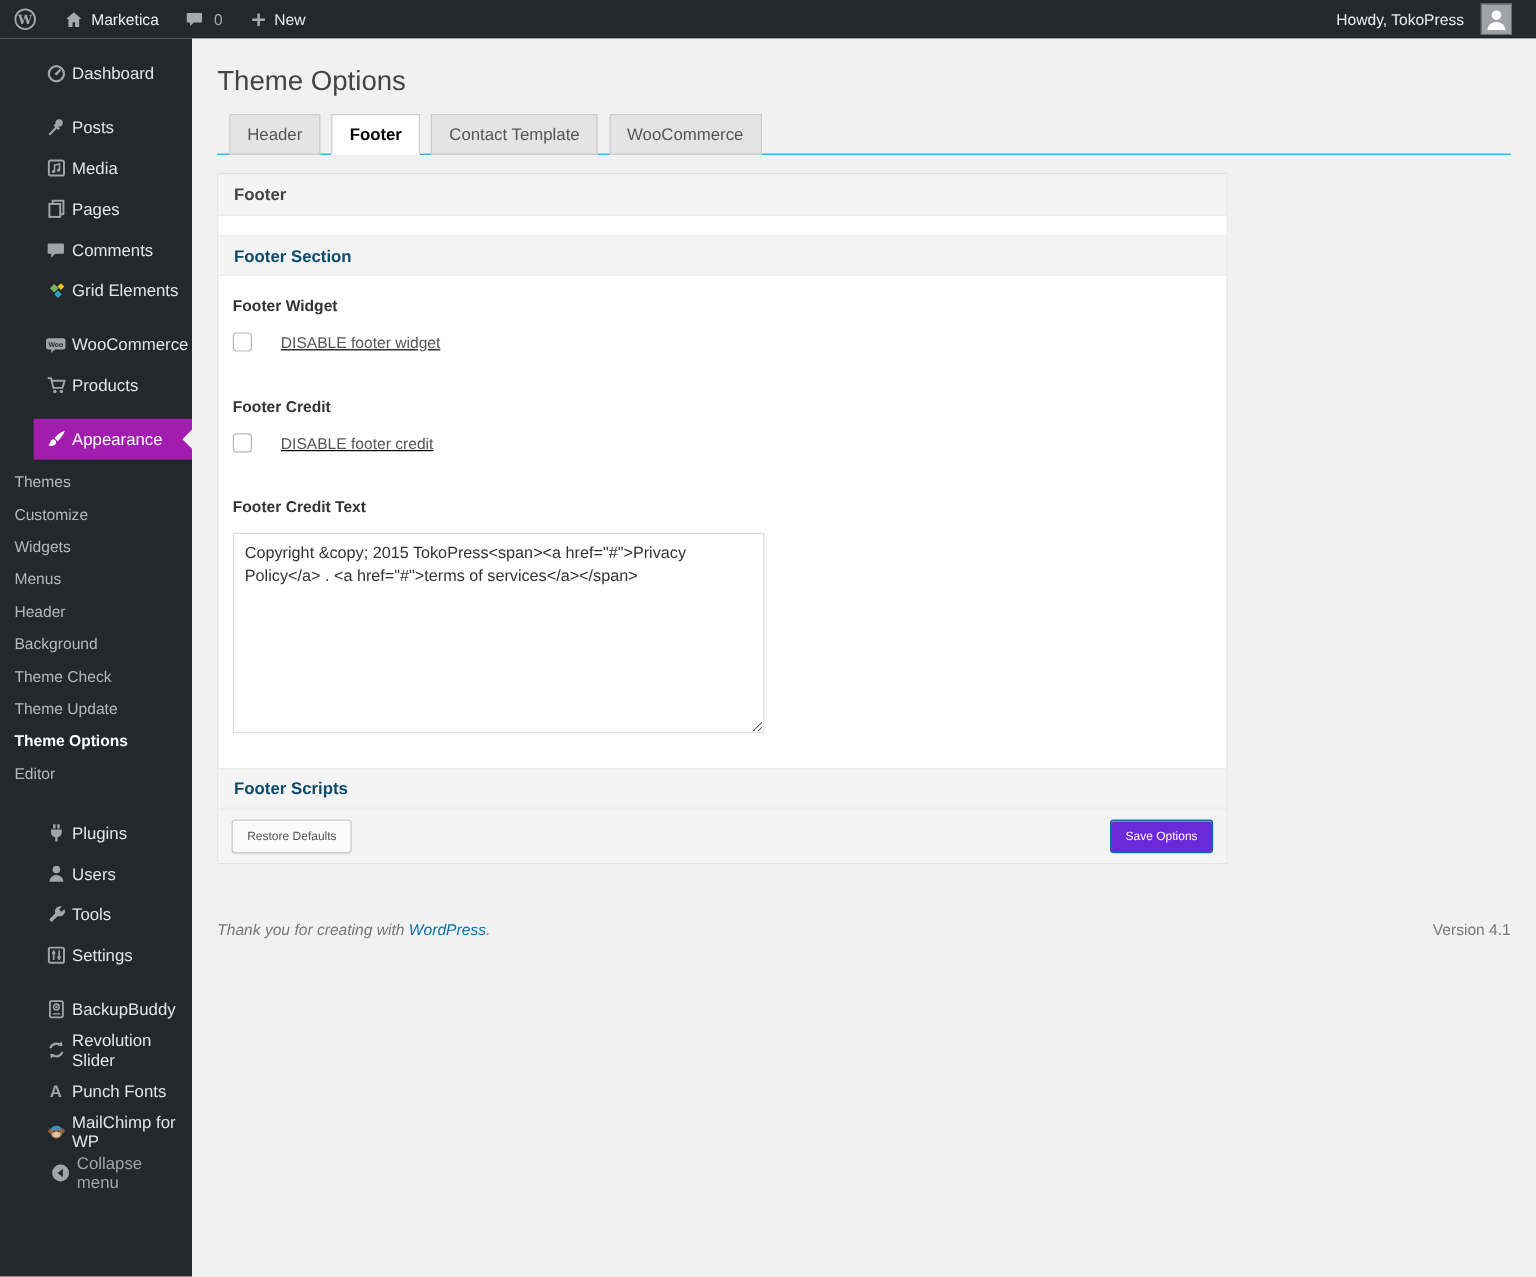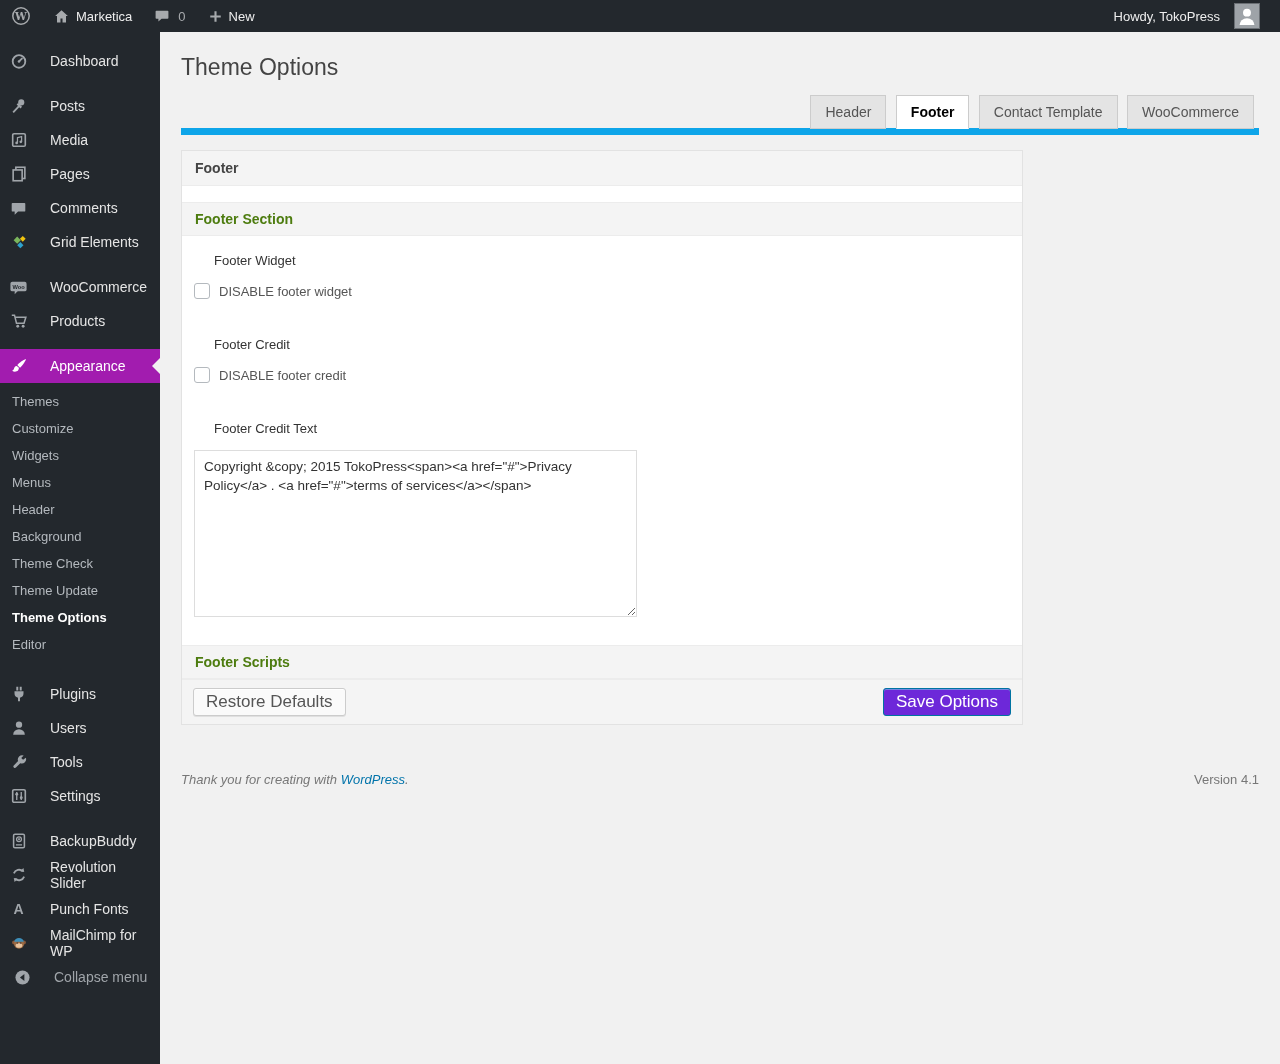--- a/index.html
+++ b/index.html
@@ -12,63 +12,63 @@
               display:flex; align-items:center; z-index:10; color:#eee; font-size:13px; }
   .ab-item { display:flex; align-items:center; gap:6px; height:32px; padding:0 11px; cursor:pointer; color:#eee; }
   .ab-item svg { display:block; }
   .ab-count { color:#a7aaad; margin-left:2px; }
   .ab-right { margin-left:auto; display:flex; align-items:center; height:20px; padding-right:9px; }
   .avatar { width:26px; height:26px; margin-left:8px; background:#9ea3a8; border:1px solid #6a6f74; display:block; }
 
   
   .sidebar { position:absolute; top:32px; left:0; width:160px; height:1032px; background:#23282d;
              color:#ddd; font-size:14px; padding-top:12px; }
-  .menu-item { position:relative; display:flex; align-items:center; gap:22px; height:34px; padding:0 9px; cursor:pointer; color:#e5e5e5; }
+  .menu-item { position:relative; display:flex; align-items:center; gap:4px; height:34px; padding:0 9px; cursor:pointer; color:#e5e5e5;margin-left:28px; }
   .menu-item .mi-icon { width:19px; height:19px; display:flex; align-items:center; justify-content:center; flex:0 0 19px; color:#a0a5aa; font-size:14px; }
   .menu-gap { height:11px; }
   .menu-item.active { background:#a21caf; color:#fff; }
   .menu-item.active::after { content:""; position:absolute; right:0; top:50%; margin-top:-8px;
                              border:8px solid transparent; border-right-color:#f1f1f1; }
   .submenu { padding:5px 0 8px 0; }
   .submenu-item { display:block; padding:6px 4px 6px 12px; font-size:13px; color:#b4b9be; cursor:pointer; line-height:15px; }
   .submenu-item.current { color:#fff; font-weight:bold; }
   .mi-letter { font-size:13px; color:#a0a5aa; font-weight:bold; }
 
   
   .content { position:absolute; left:160px; top:32px; width:1120px; height:1032px; padding:0 21px; }
   .page-title { font-size:23px; font-weight:400; color:#444; margin-top:21px; line-height:29px; }
 
-  .nav-tabs { margin-top:13px; border-bottom:7px solid #0ea5e9; padding-left:10px;text-align:right; }
+  .nav-tabs { margin-top:13px; border-bottom:1px solid #0ea5e9; padding-left:10px; }
   .nav-tab { display:inline-block; border:1px solid #ccc; background:#e4e4e4; color:#555;
              font-size:14px; padding:9px 14px; margin:0 5px -1px 0; cursor:pointer; line-height:1; }
   .nav-tab.active { background:#fff; border-bottom-color:#fff; color:#000; font-weight:bold; }
 
   .panel { width:842px; margin-top:15px; background:#fff; border:1px solid #e2e2e2; }
   .box-header { background:#f4f4f4; padding:9px 13px; font-size:14px; font-weight:bold; color:#444;
                 border-bottom:1px solid #ececec; }
   .white-strip { height:16px; background:#fff; }
-  .section-header { background:#f4f4f4; padding:8px 13px; font-size:14px; font-weight:bold; color:#4d7c0f;
+  .section-header { background:#f4f4f4; padding:8px 13px; font-size:14px; font-weight:bold; color:#0c4a6e;
                     border-top:1px solid #ececec; border-bottom:1px solid #ececec; }
   .panel-body { padding:13px 12px 24px 12px; }
-  .field-label { font-size:13px; font-weight:normal; color:#333; margin-top:16px;margin-left:20px; }
+  .field-label { font-size:13px; font-weight:bold; color:#333; margin-top:16px; }
   .field-label:first-child { margin-top:4px; }
-  .check-row { display:flex; align-items:center; gap:9px; margin-top:15px; }
+  .check-row { display:flex; align-items:center; gap:24px; margin-top:15px;text-decoration:underline; }
   .check-row input[type=checkbox] { appearance:none; -webkit-appearance:none; width:16px; height:16px;
       border:1px solid #b4b9be; border-radius:3px; background:#fff; cursor:pointer; margin:0; }
   .check-label { font-size:13px; color:#555; cursor:pointer; }
   .big-gap { height:22px; }
   textarea.opt-textarea { width:443px; height:167px; margin-top:14px; border:1px solid #ddd; background:#fff;
       padding:6px 9px; font-family:"Liberation Sans", sans-serif; font-size:13.5px; color:#333; line-height:19px; resize:both; outline:none; }
   .script-row { display:flex; align-items:flex-start; }
   .help-text { width:310px; margin-left:18px; margin-top:20px; font-size:13px; color:#666; line-height:17px; }
   .panel-body.scripts { padding-bottom:52px; }
 
   .button-bar { background:#f4f4f4; border-top:1px solid #ececec; padding:8px 11px; display:flex;
                 align-items:center; justify-content:space-between; }
-  .btn { font-family:"Liberation Sans", sans-serif; font-size:17px; height:28px; padding:0 12px;
+  .btn { font-family:"Liberation Sans", sans-serif; font-size:10px; height:28px; padding:0 12px;
          border-radius:3px; cursor:pointer; }
   .btn-secondary { background:#fafafa; border:1px solid #ccc; color:#555;
                    box-shadow:inset 0 1px 0 #fff, 0 1px 0 rgba(0,0,0,.08); }
   .btn-primary { background:#6d28d9; border:1px solid #0074a2; color:#fff;
                  box-shadow:inset 0 1px 0 rgba(120,200,230,.6); }
 
   .page-footer { width:1078px; margin-top:47px; display:flex; justify-content:space-between; align-items:baseline; }
   .thanks { font-size:13px; font-style:italic; color:#777; }
   .thanks a { color:#0073aa; text-decoration:none; font-style:italic; cursor:pointer; }
   .version { font-size:13px; color:#777; }

